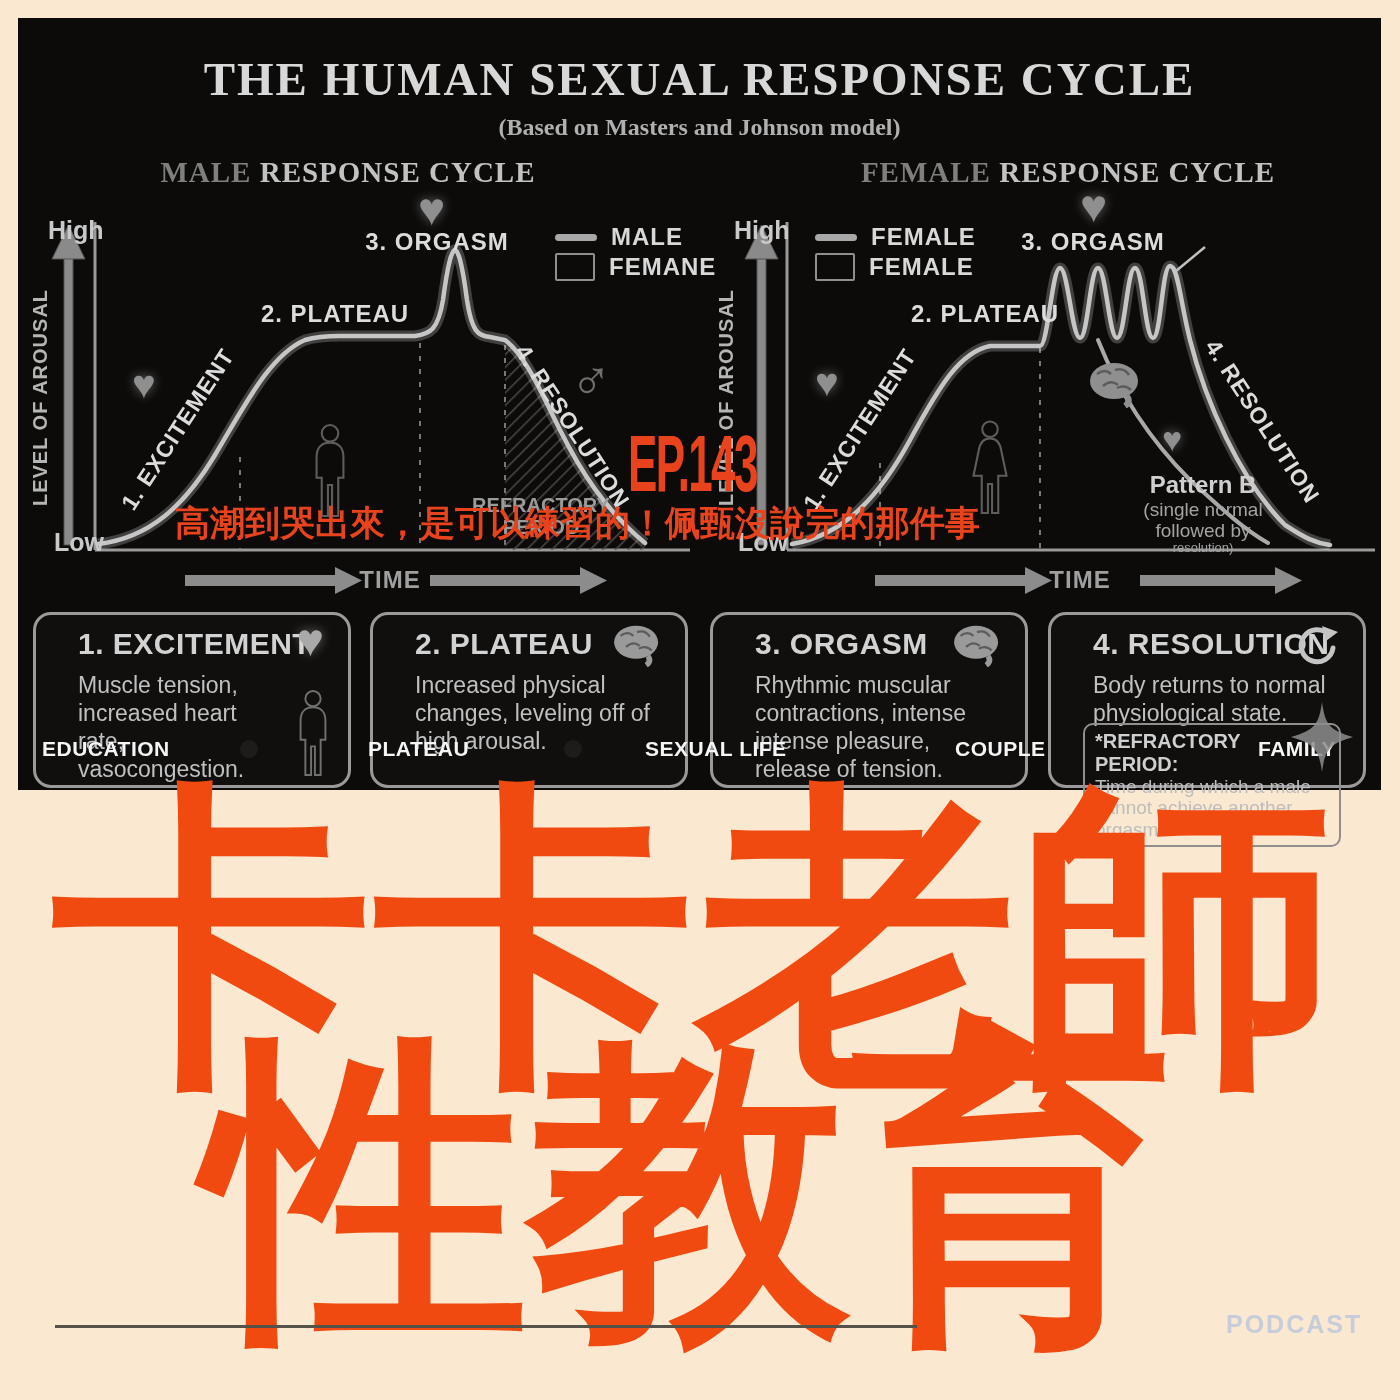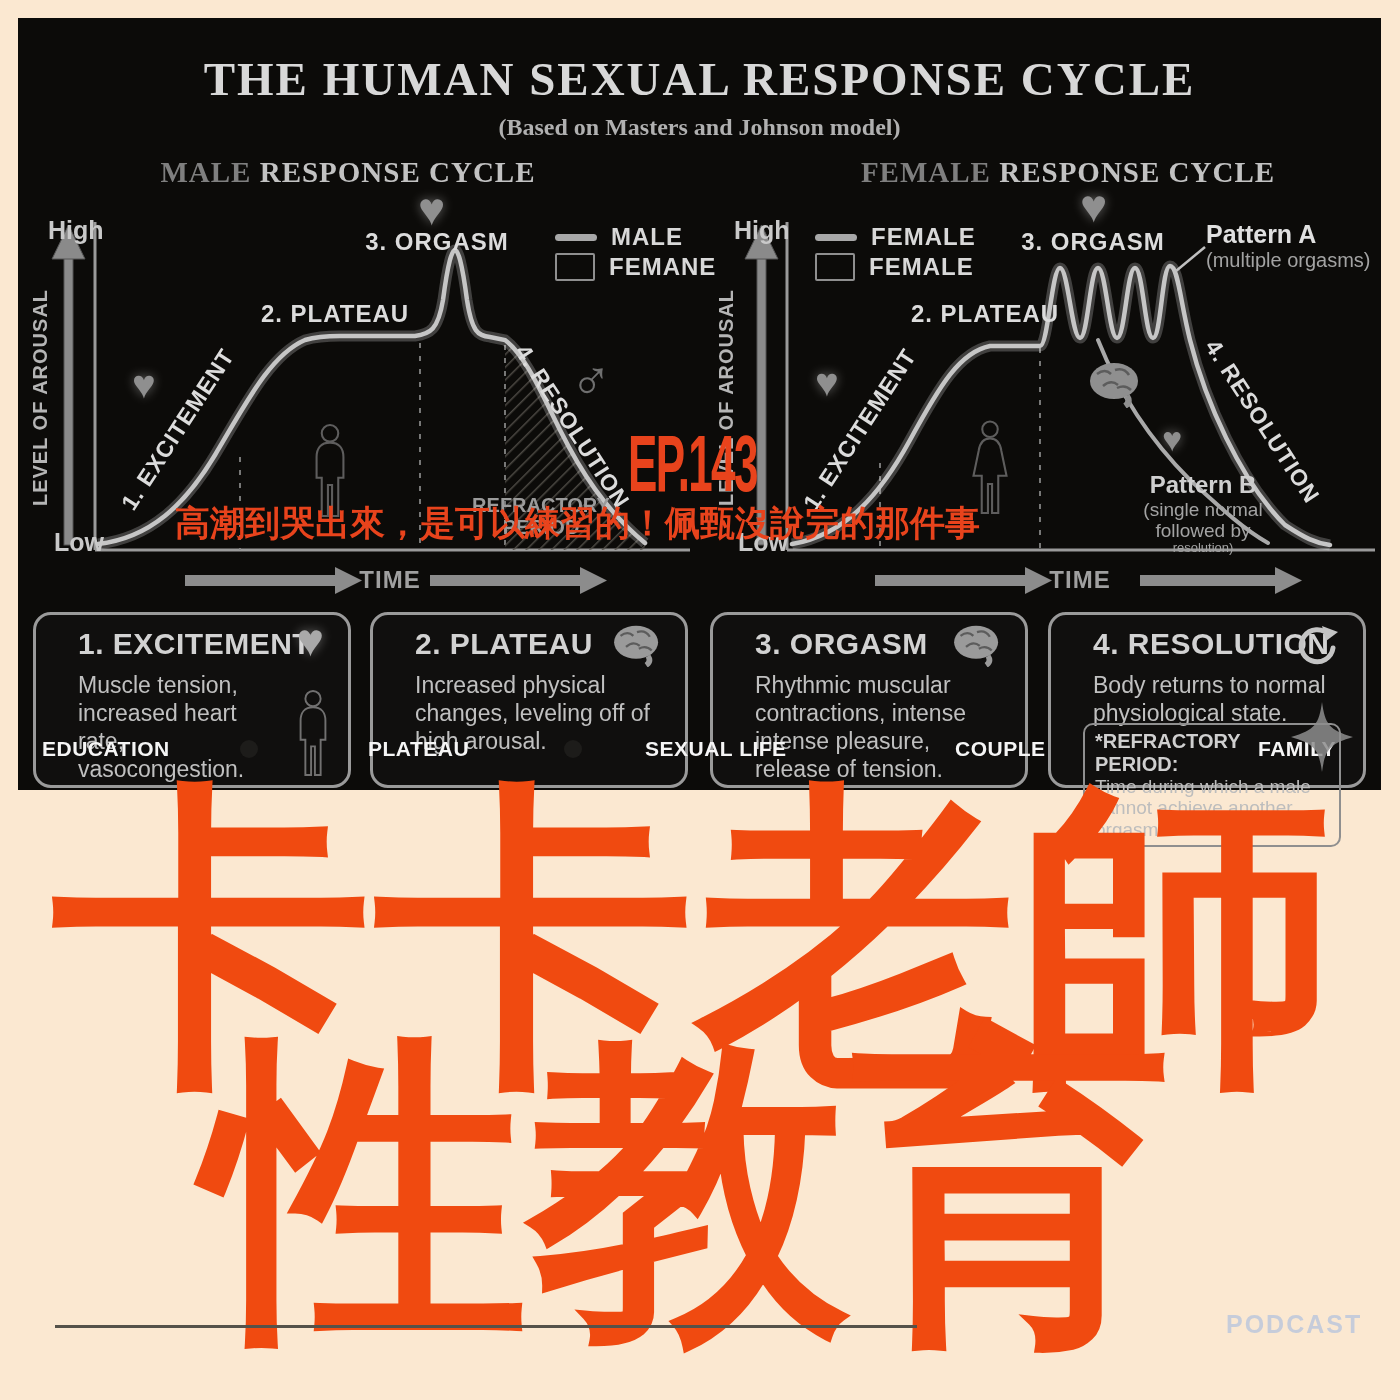--- a/index.html
+++ b/index.html
@@ -146,24 +146,20 @@
     <div class="abs axis-lab" style="left:716px;top:198px;">High</div>
     <div class="abs axis-lab" style="left:720px;top:510px;">Low</div>
     <div class="abs ctr" style="left:578px;top:368px;width:260px;transform:rotate(-90deg);font-size:20px;font-weight:bold;color:#b5b5b5;letter-spacing:1px;">LEVEL OF AROUSAL</div>
     <div class="abs ctr" style="left:1012px;top:548px;width:100px;font-size:24px;font-weight:bold;color:#9f9f9f;letter-spacing:1px;">TIME</div>
 
     <div class="abs ctr phase rot-l" style="left:742px;top:398px;width:200px;font-size:23px;">1. EXCITEMENT</div>
     <div class="abs ctr phase" style="left:877px;top:282px;width:180px;">2. PLATEAU</div>
     <div class="abs ctr phase" style="left:985px;top:210px;width:180px;">3. ORGASM</div>
     <div class="abs ctr phase rot-r" style="left:1144px;top:390px;width:200px;font-size:23px;">4. RESOLUTION</div>
 
-    <div class="abs" style="left:1188px;top:202px;">
-      <div style="font-size:25px;font-weight:bold;color:#e0e0e0;">Pattern A</div>
-      <div class="subgray" style="font-weight:normal;">(multiple orgasms)</div>
-    </div>
     <div class="abs ctr" style="left:1100px;top:446px;width:170px;line-height:1.12;margin-top:8px;">
       <div style="font-size:24px;font-weight:bold;color:#cfcfcf;">Pattern B</div>
       <div class="subgray" style="font-weight:normal;font-size:19px;">(single normal</div>
       <div class="subgray" style="font-weight:normal;font-size:19px;">followed by</div>
       <div class="subgray" style="font-weight:normal;font-size:13px;">resolution)</div>
     </div>
 
     <span class="abs heart glow" style="left:1062px;top:165px;font-size:46px;">♥</span>
     <span class="abs heart" style="left:797px;top:344px;font-size:40px;">♥</span>
     <span class="abs heart" style="left:1144px;top:404px;font-size:34px;">♥</span>

